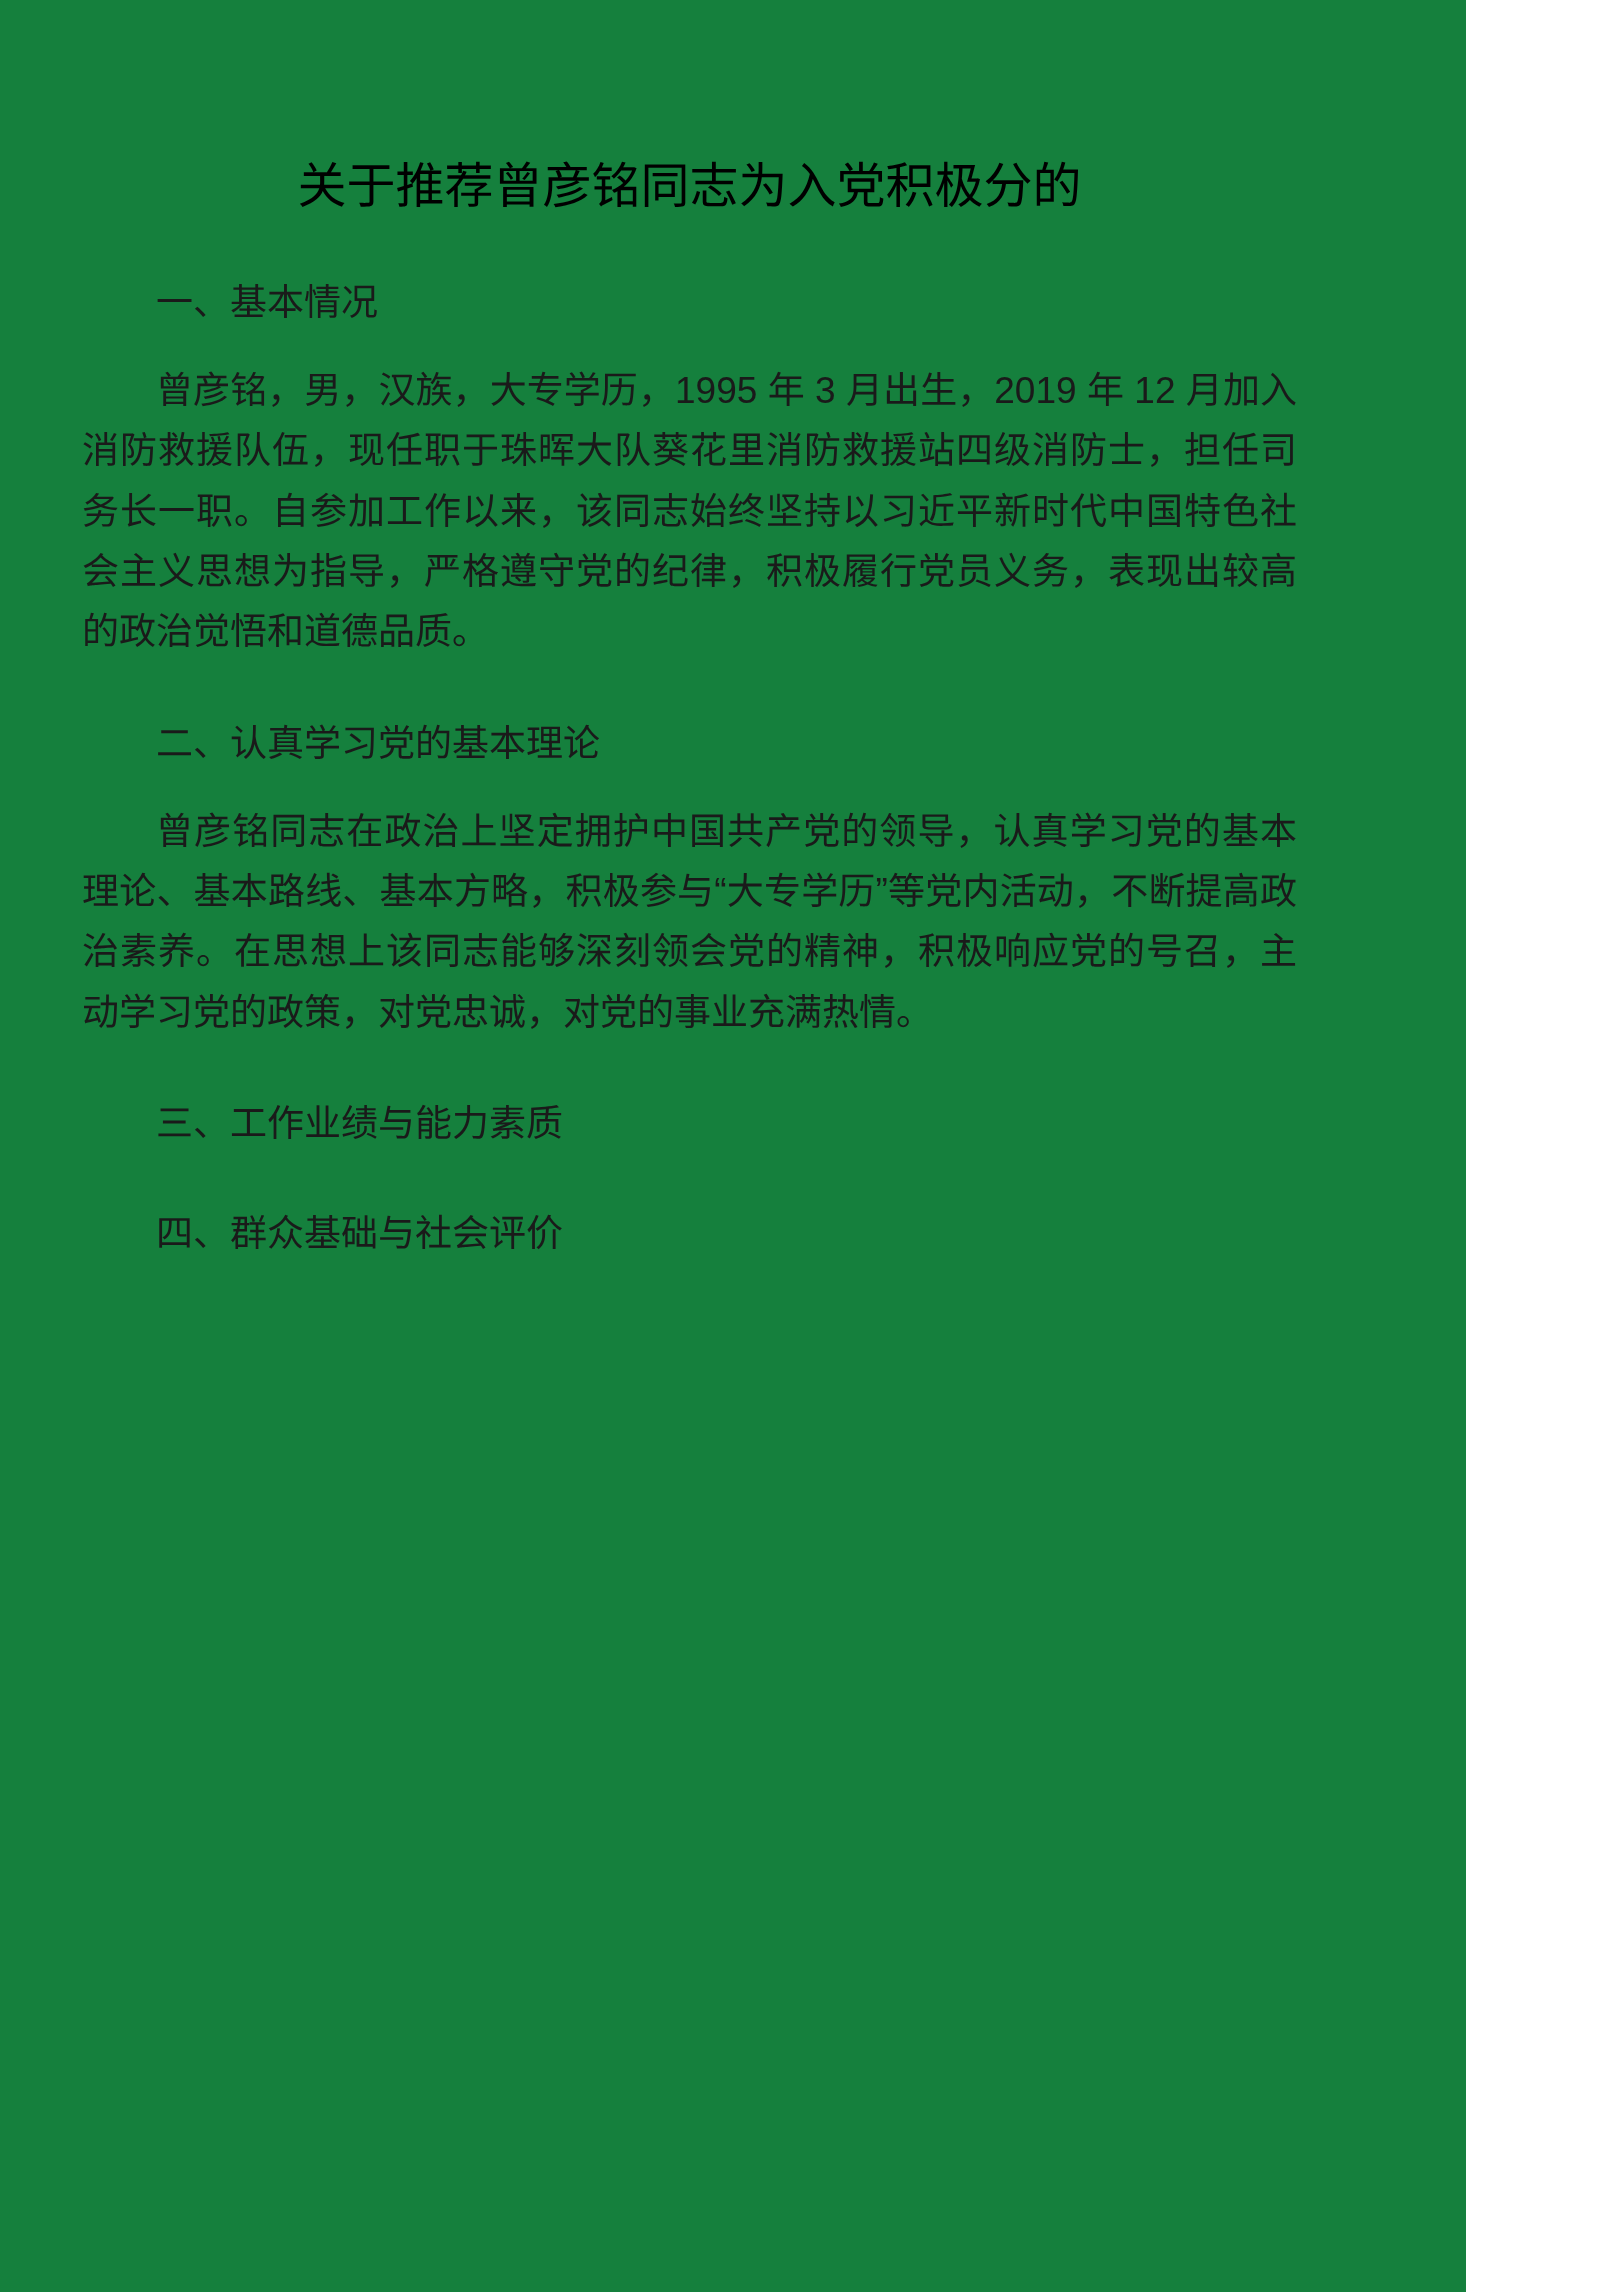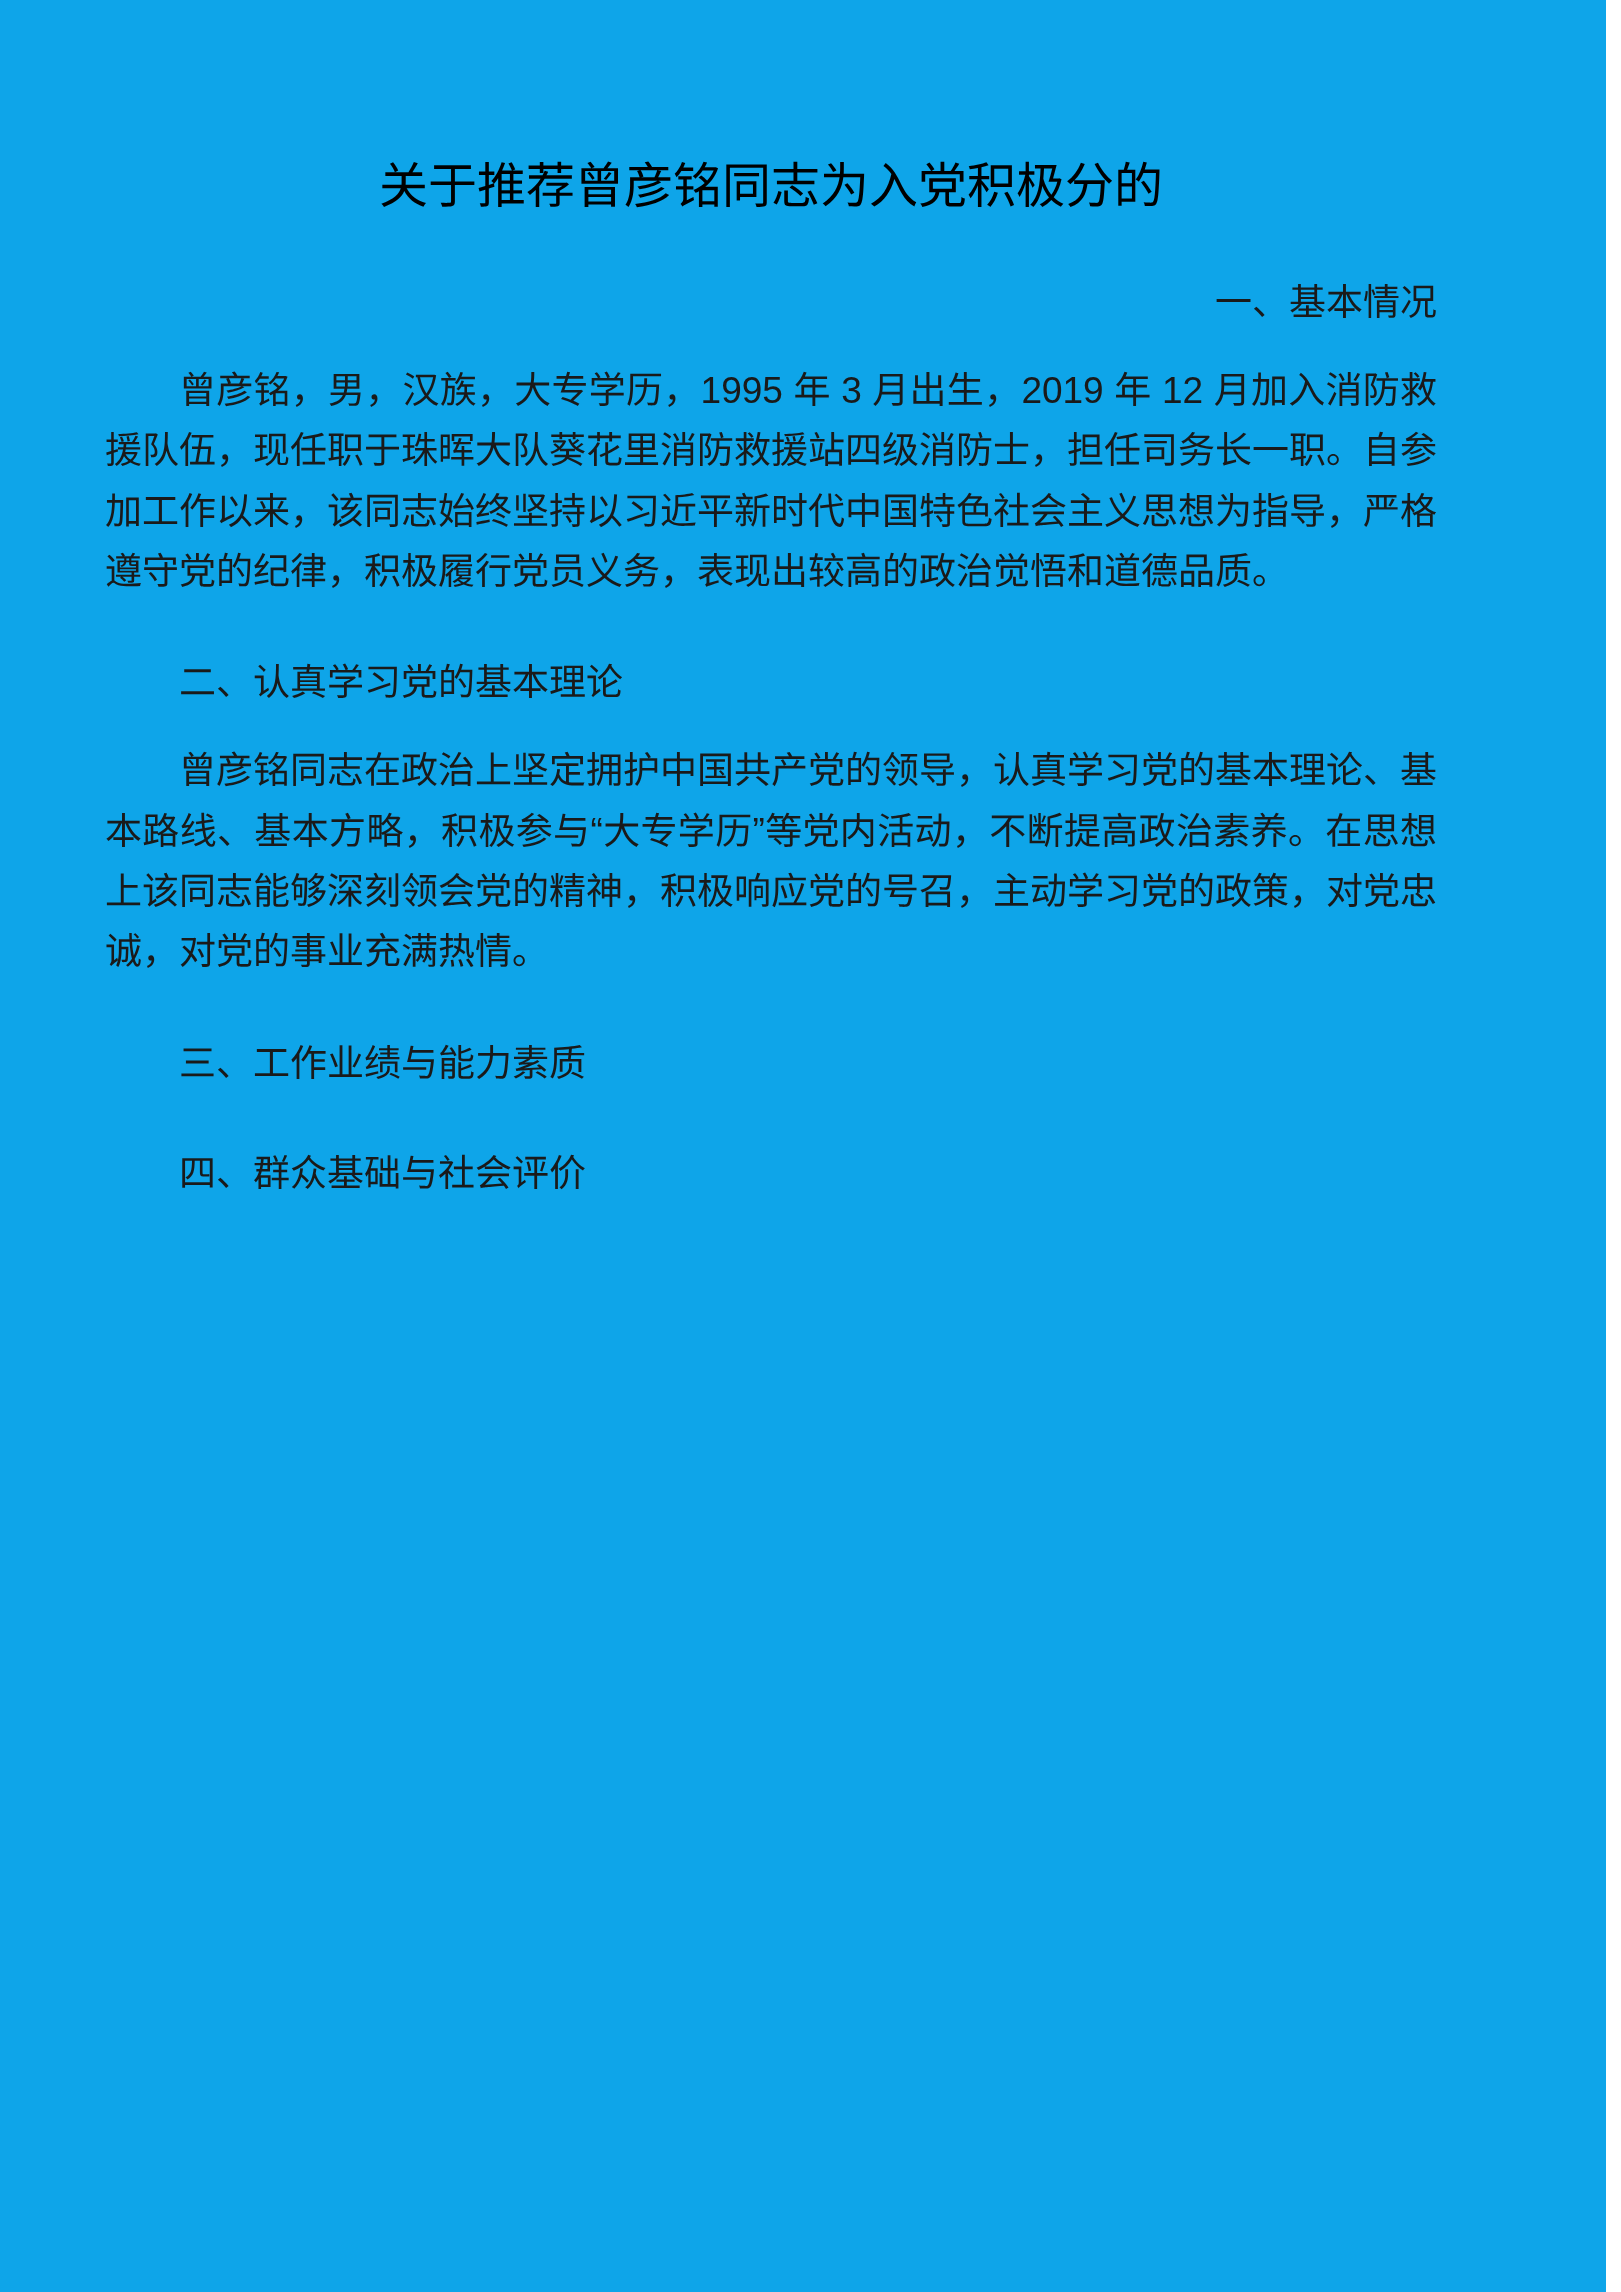--- a/index.html
+++ b/index.html
@@ -2,26 +2,26 @@
 <html lang="zh-CN"><head>
   <meta charset="utf-8">
   <style>
     html, body {
       margin: 0;
       padding: 0;
       background: #ffffff;
     }
     .page {
       position: relative;
-      width: 1606px;
+      width: 1466px;
       min-height: 2293px;
       box-sizing: border-box;
-      background: #0ea5e9;
+      background: #15803d;
       color: #1a1a1a;
-      padding: 147px 169px 118px 105px;
+      padding: 147px 169px 118px 82px;
       font-family: "Liberation Sans", sans-serif;
     }
     .doc-title {
       font-family: "Liberation Serif", serif;
       font-weight: 400;
       font-size: 49px;
       line-height: 1.65;
       text-align: center;
       margin: 0 0 45px 0;
       color: #000000;
@@ -40,21 +40,20 @@
     .section-paragraph {
       font-size: 37px;
       line-height: 1.63;
       text-align: justify;
       text-indent: 2em;
       margin: 0;
       color: #1a1a1a;
     }
     .section-heading:first-of-type {
       margin-top: 23.5px;
-      text-align: right;
     }
   </style>
 </head>
 <body>
 
 <div class="page">
 
   <h1 class="doc-title">
     <span class="title-line">关于推荐曾彦铭同志为入党积极分的</span>
   </h1>

